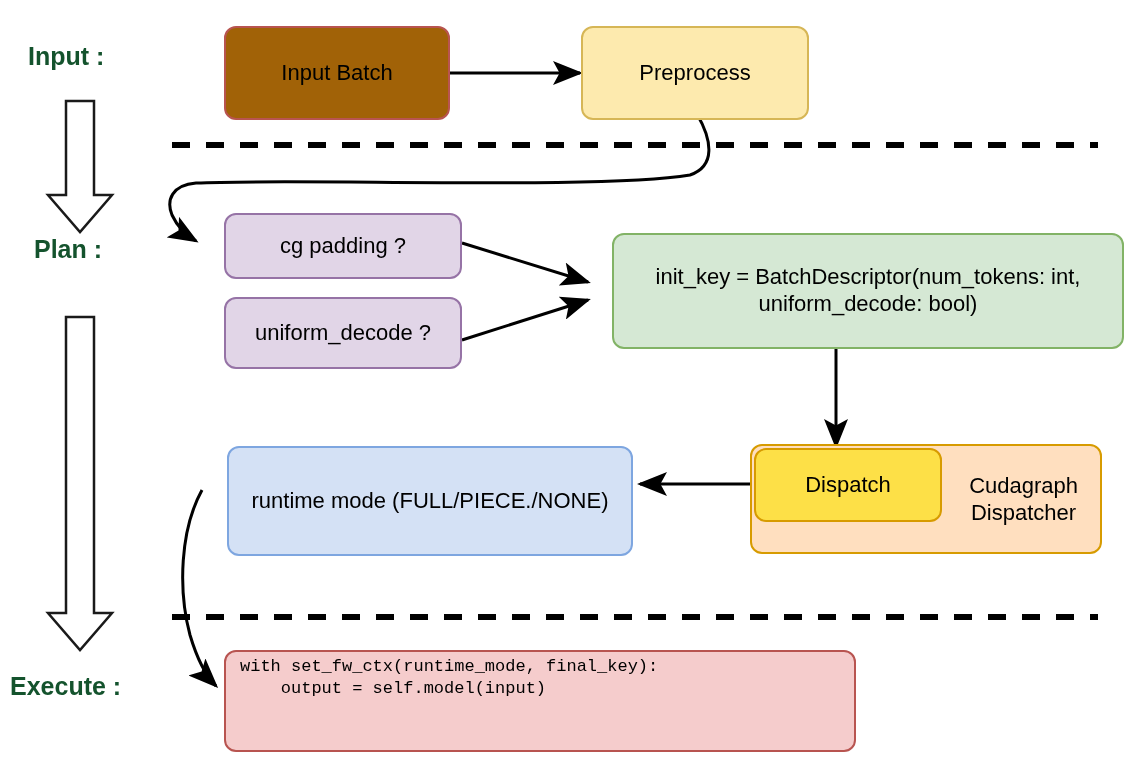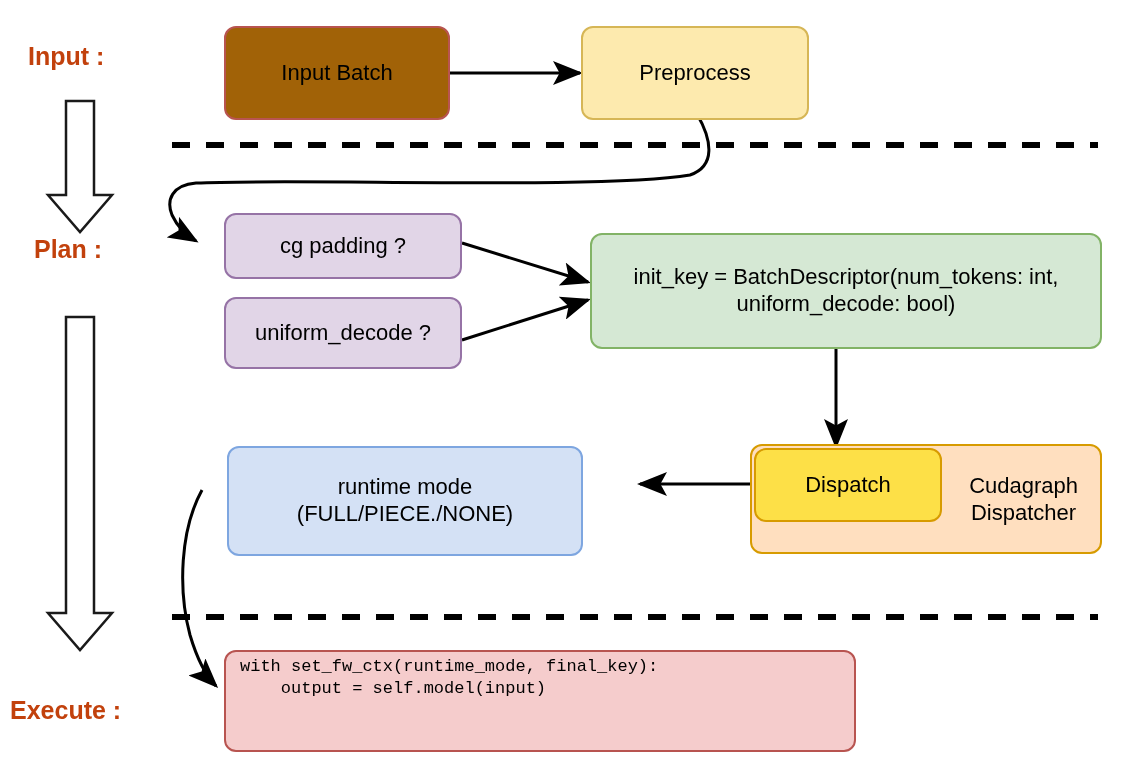--- a/index.html
+++ b/index.html
@@ -16,21 +16,21 @@
     width: 1142px;
     height: 770px;
     background: #ffffff;
     overflow: hidden;
   }
   .stage-label {
     position: absolute;
     font-family: "Liberation Sans", sans-serif;
     font-weight: bold;
     font-size: 25px;
-    color: #c2410c;
+    color: #14532d;
     white-space: nowrap;
     letter-spacing: 0px;
   }
   .node {
     position: absolute;
     box-sizing: border-box;
     border-radius: 12px;
     border-width: 2px;
     border-style: solid;
     display: flex;
@@ -96,53 +96,53 @@
 
     <line x1="754" y1="484" x2="640" y2="484" stroke="#000000" stroke-width="3" marker-end="url(#arrowhead)"></line>
 
     <path d="M 202,490 C 180,530 178,590 190,635 C 198,662 208,678 216,686" fill="none" stroke="#000000" stroke-width="3" marker-end="url(#arrowhead)"></path>
   </svg>
 
   <div class="stage-label" style="left:28px; top:42px;">Input :</div>
 
   <div class="stage-label" style="left:34px; top:235px;">Plan :</div>
 
-  <div class="stage-label" style="left:10px; top:696px;">Execute :</div>
+  <div class="stage-label" style="left:10px; top:672px;">Execute :</div>
 
   <div class="node" style="left:224px; top:26px; width:226px; height:94px; background:#a16207; border-color:#b85450;">
     <span class="node-text">Input Batch</span>
   </div>
 
   <div class="node" style="left:581px; top:26px; width:228px; height:94px; background:#fdeaae; border-color:#d6b656;">
     <span class="node-text">Preprocess</span>
   </div>
 
   <div class="node" style="left:224px; top:213px; width:238px; height:66px; background:#e1d5e7; border-color:#9673a6;">
     <span class="node-text">cg padding ?</span>
   </div>
 
   <div class="node" style="left:224px; top:297px; width:238px; height:72px; background:#e1d5e7; border-color:#9673a6;">
     <span class="node-text">uniform_decode ?</span>
   </div>
 
-  <div class="node" style="left:590px; top:233px; width:512px; height:116px; background:#d5e8d4; border-color:#82b366; flex-direction:column;">
+  <div class="node" style="left:612px; top:233px; width:512px; height:116px; background:#d5e8d4; border-color:#82b366; flex-direction:column;">
     <span class="node-text">init_key = BatchDescriptor(num_tokens: int,</span>
     <span class="node-text">uniform_decode: bool)</span>
   </div>
 
   <div class="node" style="left:750px; top:444px; width:352px; height:110px; background:#ffdfbf; border-color:#d79b00; justify-content:flex-end; padding-right:22px; white-space:pre-line; line-height:1.25;">
     <span class="node-text">Cudagraph
 Dispatcher</span>
   </div>
 
   <div class="node" style="left:754px; top:448px; width:188px; height:74px; background:#fde047; border-color:#d79b00;">
     <span class="node-text">Dispatch</span>
   </div>
 
-  <div class="node" style="left:227px; top:446px; width:356px; height:110px; background:#d4e1f5; border-color:#7ea6e0; flex-direction:column;">
+  <div class="node" style="left:227px; top:446px; width:406px; height:110px; background:#d4e1f5; border-color:#7ea6e0; flex-direction:column;">
     <span class="node-text">runtime mode (FULL/PIECE./NONE)</span>
   </div>
 
   <div class="node code" style="left:224px; top:650px; width:632px; height:102px; background:#f5cccc; border-color:#b85450; flex-direction:column; align-items:flex-start;">
     <span class="node-text">with set_fw_ctx(runtime_mode, final_key):</span>
     <span class="node-text">    output = self.model(input)</span>
   </div>
 
 </div>
 

